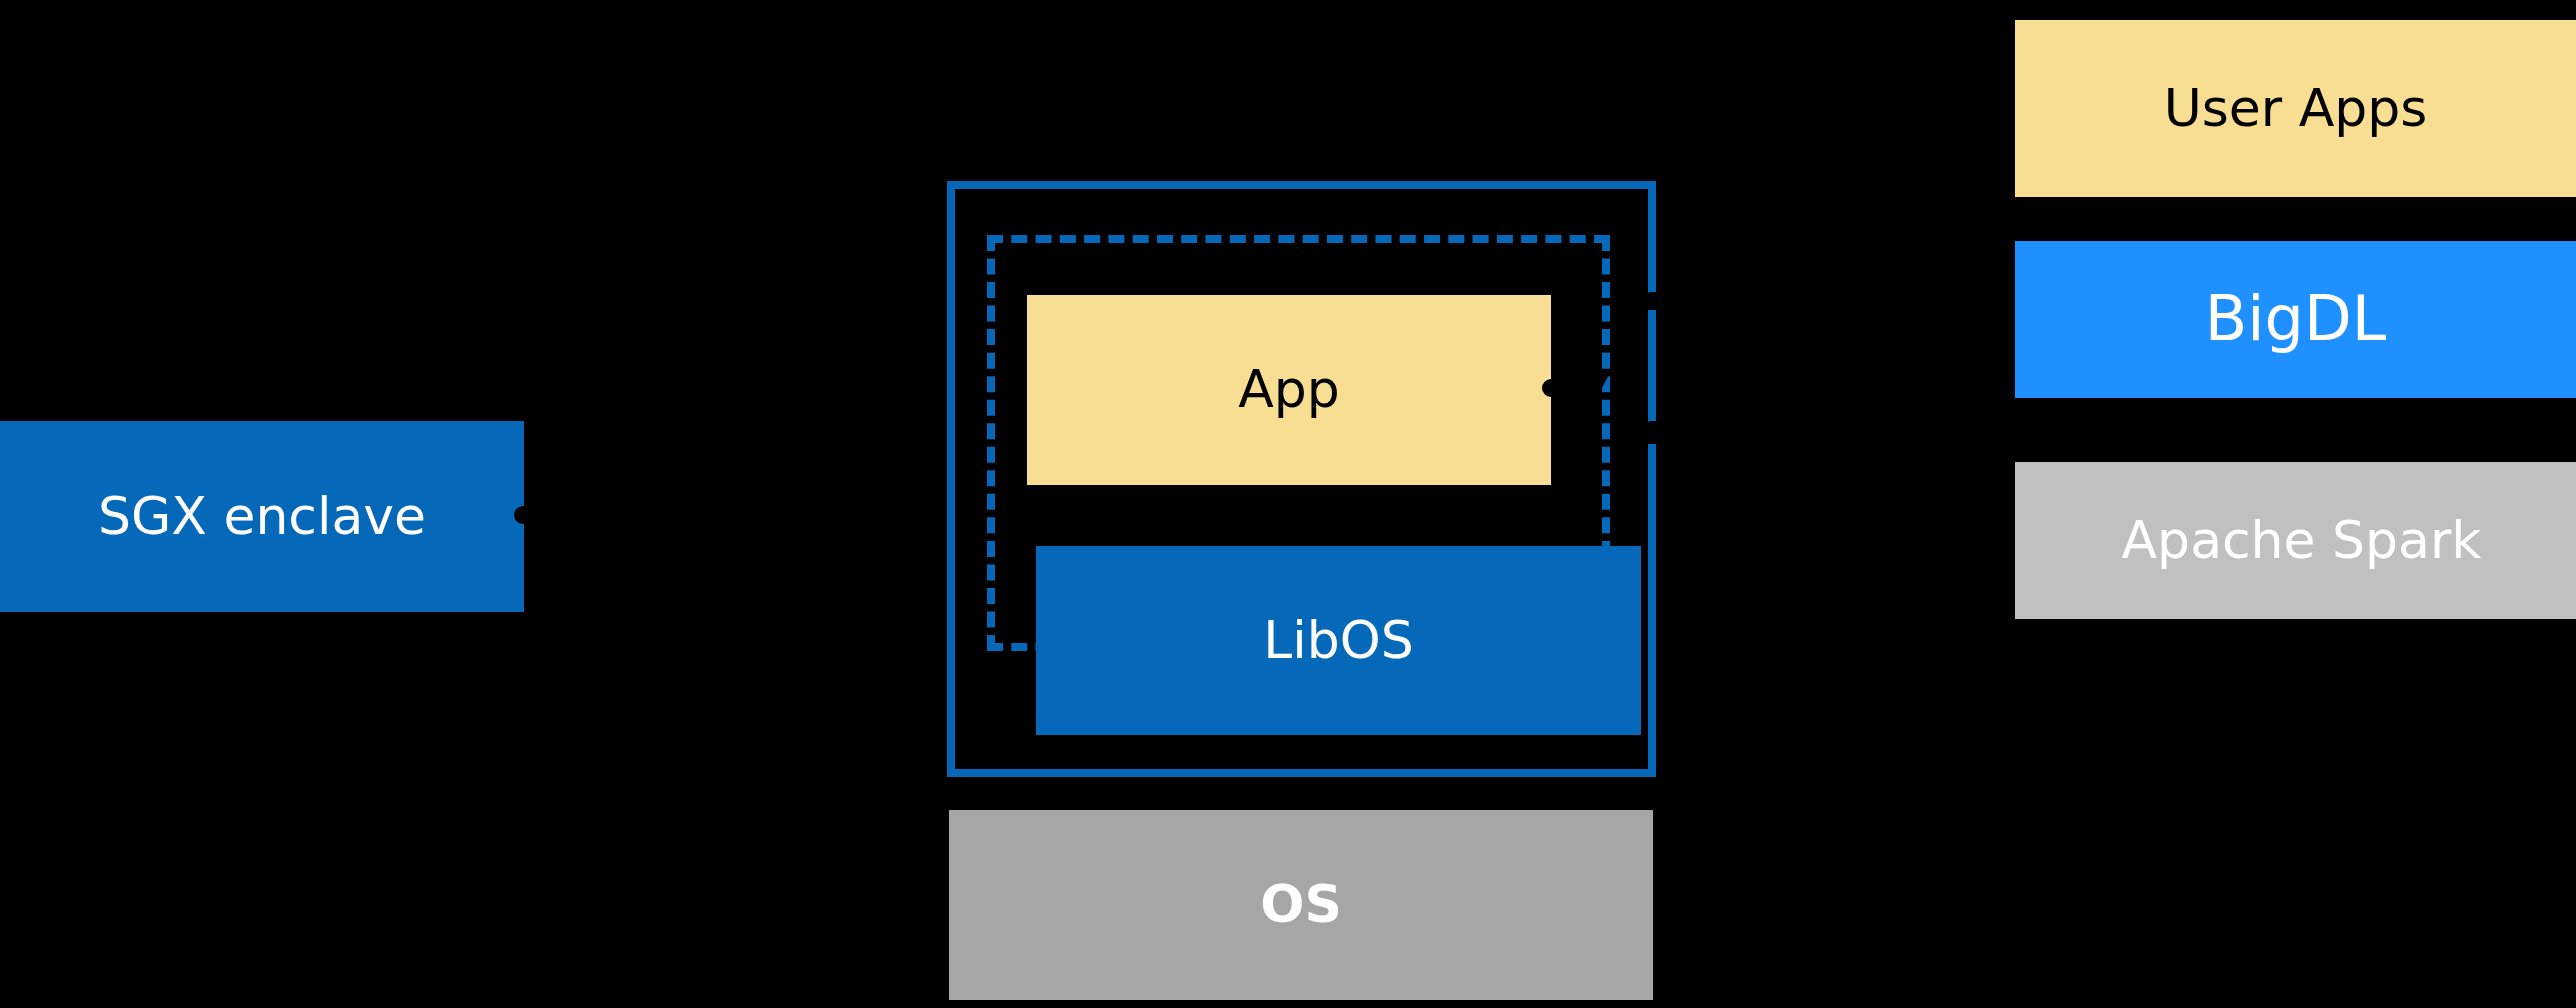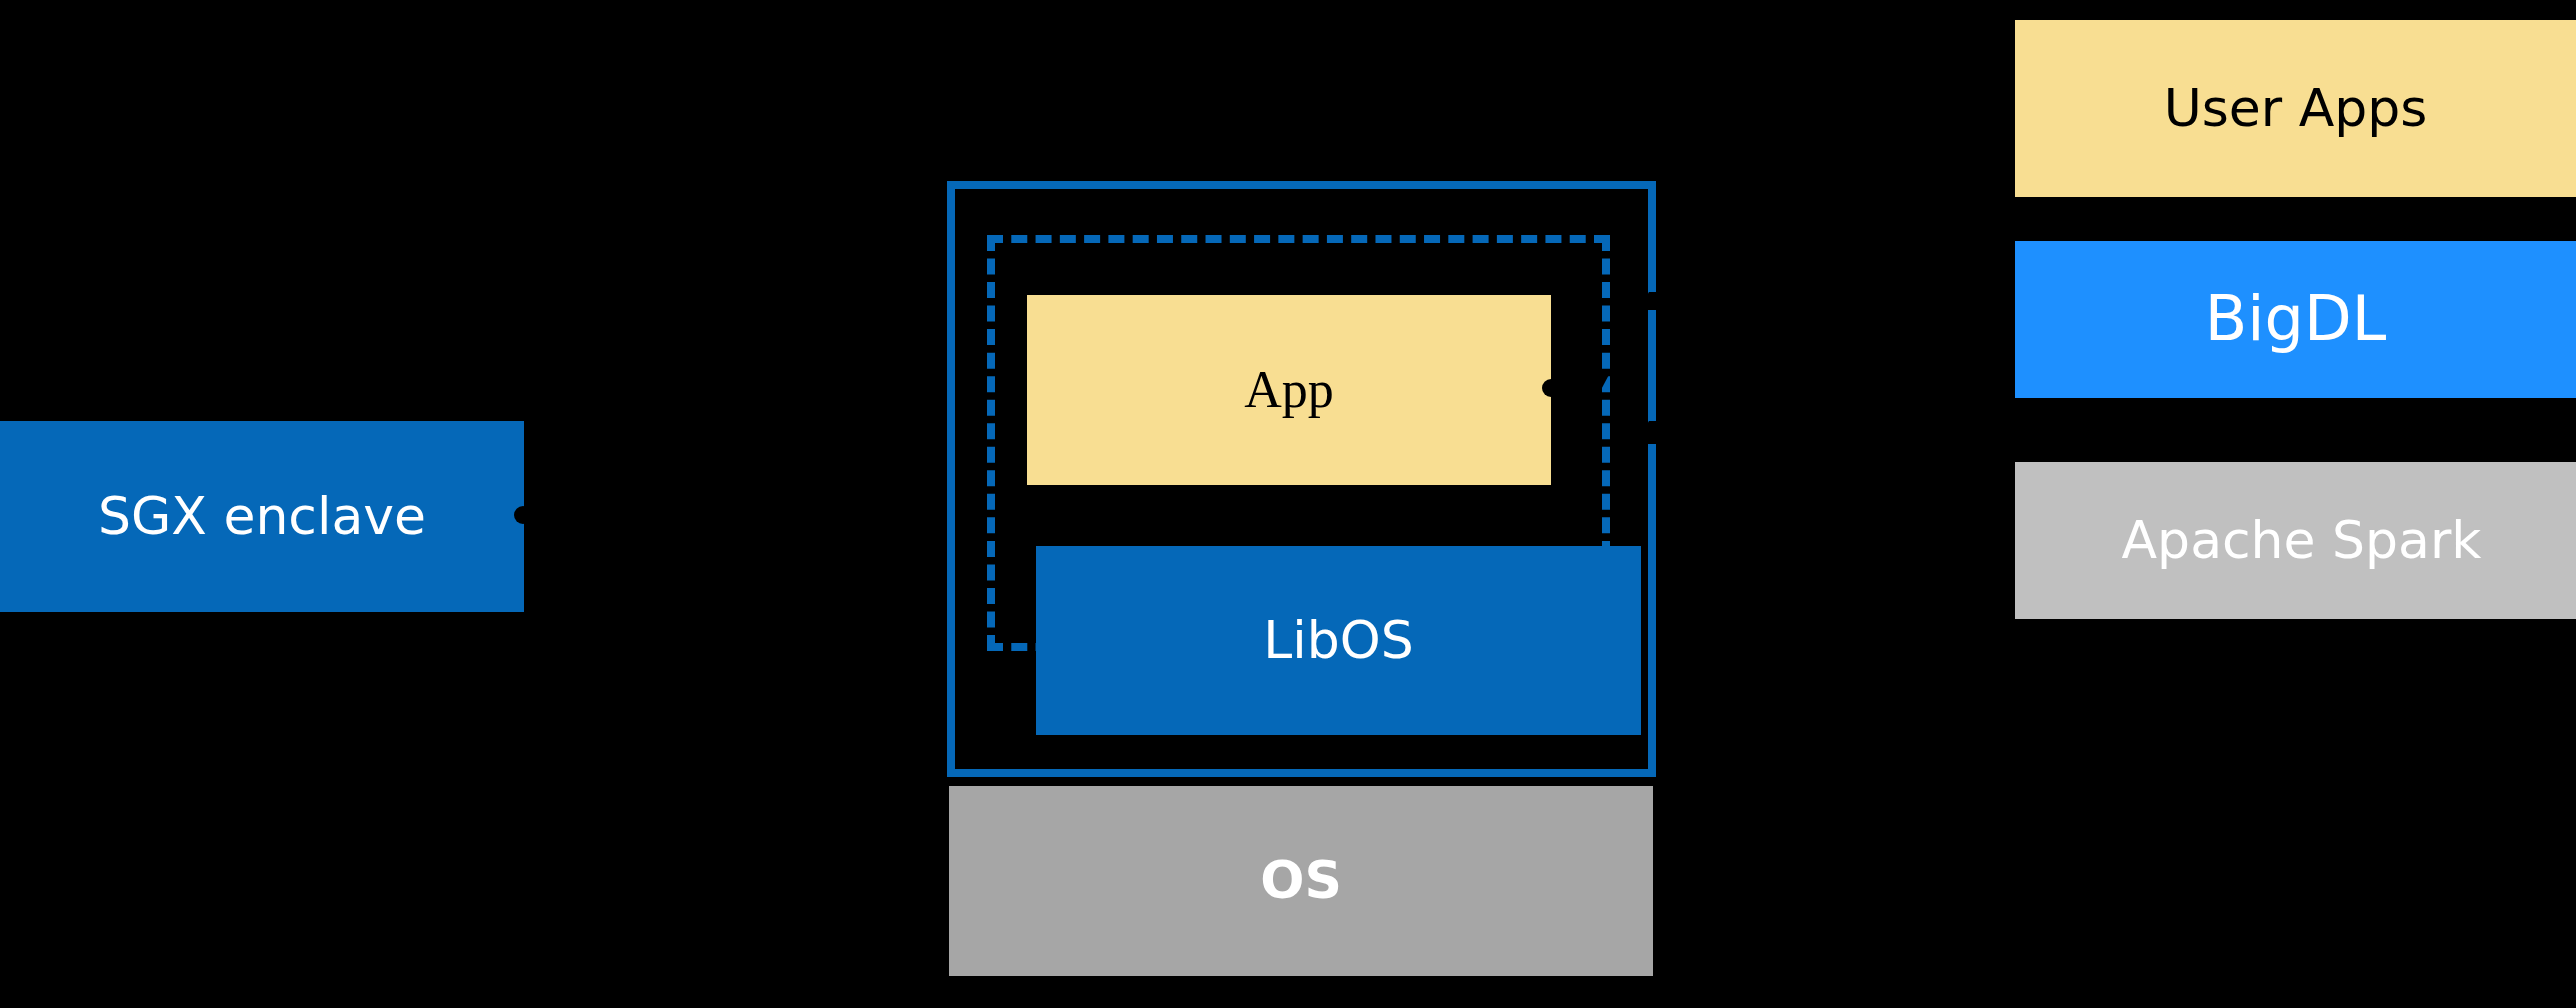--- a/index.html
+++ b/index.html
@@ -61,38 +61,37 @@
 
   
   #app-box {
     left: 1027px;
     top: 295px;
     width: 524px;
     height: 190px;
     background: #F8DE92;
     color: #000000;
     font-size: 52px;
-    font-family: Liberation Serif, serif;
   }
 
   
   #libos-box {
     left: 1036px;
     top: 546px;
     width: 605px;
     height: 189px;
     background: #0568B8;
     color: #FFFFFF;
     font-size: 52px;
   }
 
   
   #os-box {
     left: 949px;
-    top: 786px;
+    top: 810px;
     width: 704px;
     height: 190px;
     background: #A6A6A6;
     color: #FFFFFF;
     font-size: 52px;
     font-weight: bold;
   }
 
   
   #user-apps-box {

